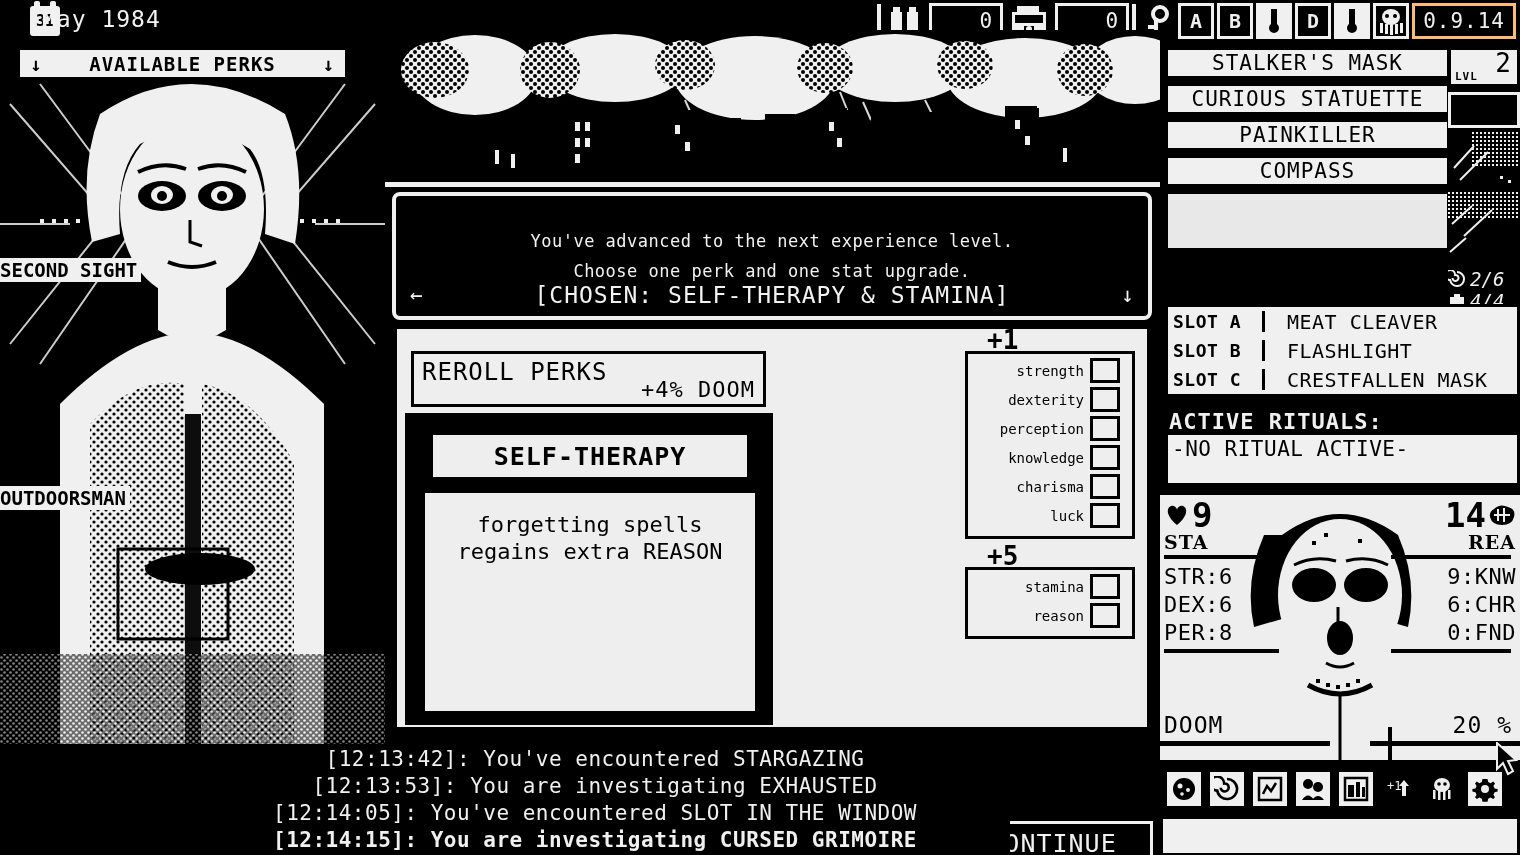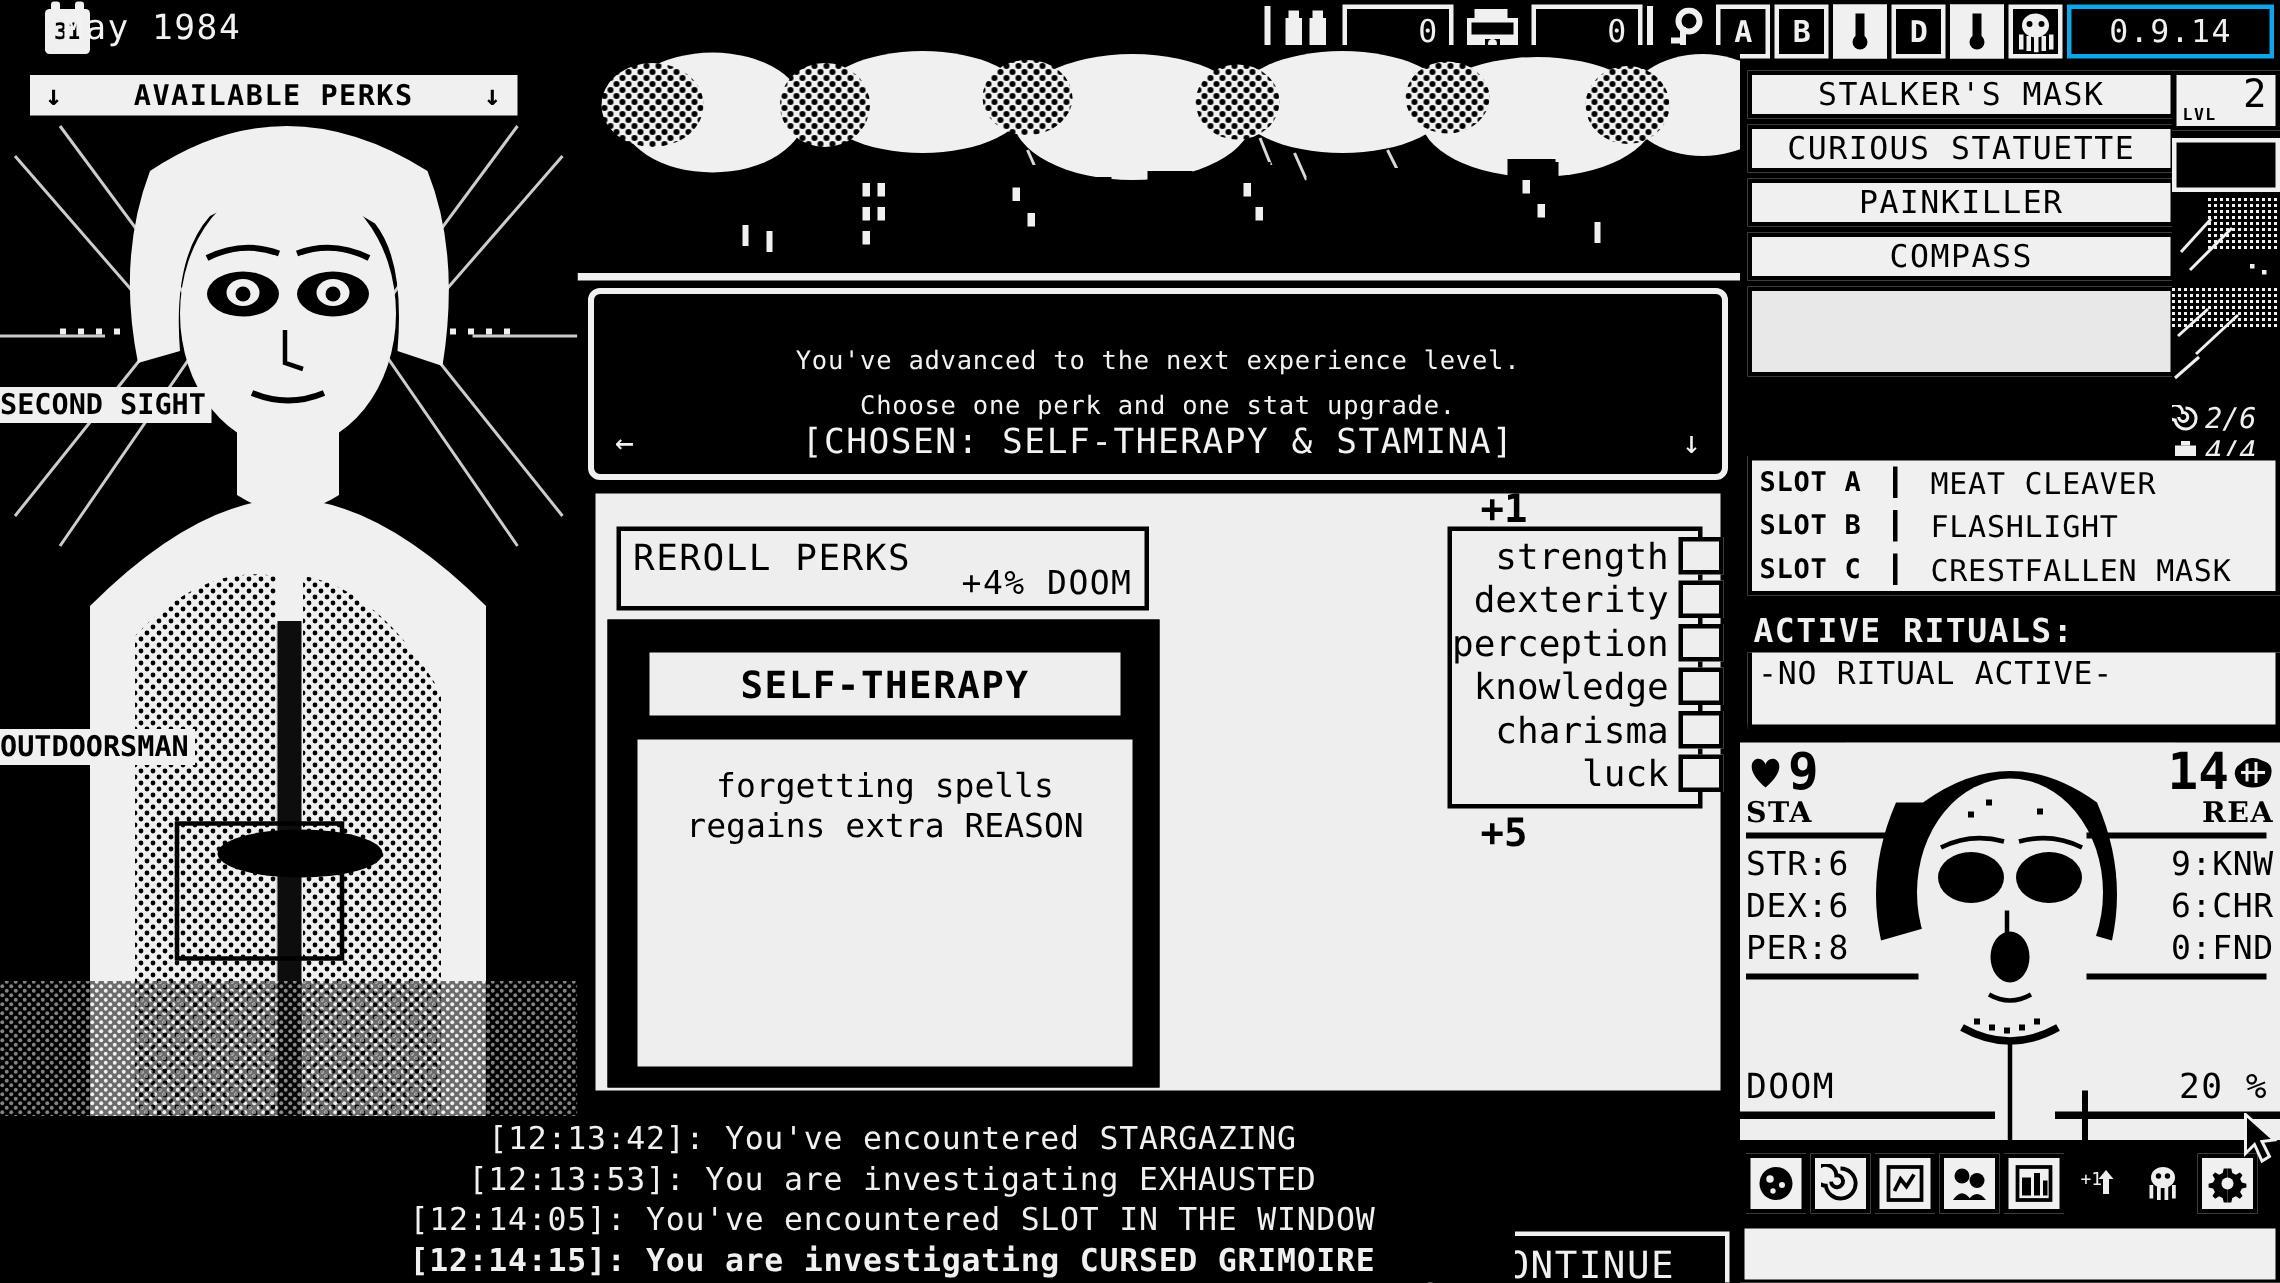--- a/index.html
+++ b/index.html
@@ -31,22 +31,22 @@
   .ibox {
     height:36px; min-width:36px; border:3px solid #f0f0f0; background:#000;
     display:flex; align-items:center; justify-content:center; color:#f0f0f0;
   }
   .numbox {
     height:36px; width:74px; border:3px solid #f0f0f0; background:#000; color:#f0f0f0;
     display:flex; align-items:center; justify-content:flex-end; padding-right:8px;
     font-size:21px;
   }
   .verbox {
-    height:36px; border:3px solid #0ea5e9; background:#000; color:#f0f0f0;
-    display:flex; align-items:center; padding:0 25px; font-size:21px; letter-spacing:1px;
+    height:36px; border:3px solid #fdba74; background:#000; color:#f0f0f0;
+    display:flex; align-items:center; padding:0 8px; font-size:21px; letter-spacing:1px;
   }
   .sep { width:4px; height:34px; background:#f0f0f0; }
   .glyph { font-size:20px; font-weight:bold; line-height:1; }
 
   
   #leftpanel { position:absolute; left:0; top:44px; width:385px; height:700px; background:#000; overflow:hidden; }
   #perkheader {
     position:absolute; left:20px; top:6px; width:325px; height:27px;
     background:#f0f0f0; color:#000; font-weight:bold; font-size:19px;
     display:flex; align-items:center; justify-content:space-between; padding:0 10px;
@@ -102,21 +102,21 @@
   #perkcard .pdesc {
     position:absolute; left:14px; top:74px; width:336px; height:224px;
     background:#eeeeee; color:#000; border:3px solid #000;
     padding-top:18px; text-align:center; font-size:22px; line-height:27px;
   }
 
   #statcol { position:absolute; right:12px; top:0px; width:170px; }
   .plusmark { font-size:26px; font-weight:bold; line-height:22px; padding-left:22px; }
   .statbox { border:3px solid #000; background:#eeeeee; display:flex; }
   .statnames { flex:1; padding:3px 6px 3px 0; text-align:right; }
-  .statnames div { font-size:24px; line-height:29px;text-align:right; }
+  .statnames div { font-size:14px; line-height:29px;text-align:right; }
   .statchecks { width:42px; padding:4px 4px 4px 0; }
   .cbx {
     width:30px; height:25px; border:3px solid #000; background:#eeeeee; margin-bottom:4px;
   }
   .cbx.sel { background:#eeeeee; box-shadow: inset 0 0 0 2px #eee; }
 
   #cursor { position:absolute; left:1110px; top:556px; width:26px; height:34px; z-index:40; }
 
   #continue {
     position:absolute; left:552px; top:489px; width:207px; height:50px;
@@ -456,20 +456,30 @@
           <div class="statchecks" id="sc1">
               <div class="cbx"></div>
               <div class="cbx"></div>
               <div class="cbx"></div>
               <div class="cbx"></div>
               <div class="cbx"></div>
               <div class="cbx"></div>
             </div>
         </div>
         <div class="plusmark" style="margin-top:6px;">+5</div>
+        <div class="statbox">
+          <div class="statnames" id="sn2">
+              <div>stamina</div>
+              <div>reason</div>
+            </div>
+          <div class="statchecks" id="sc2">
+              <div class="cbx sel"></div>
+              <div class="cbx"></div>
+            </div>
+        </div>
       </div>
 
       <div id="continue">
         <div class="inner">CONTINUE</div>
       </div>
     </div>
 
     <svg id="cursor" viewBox="0 0 26 34">
       <path d="M2 1 L2 27 L8 21 L13 32 L18 29 L13 19 L21 18 Z" fill="#000" stroke="#f0f0f0" stroke-width="2"></path>
     </svg>

